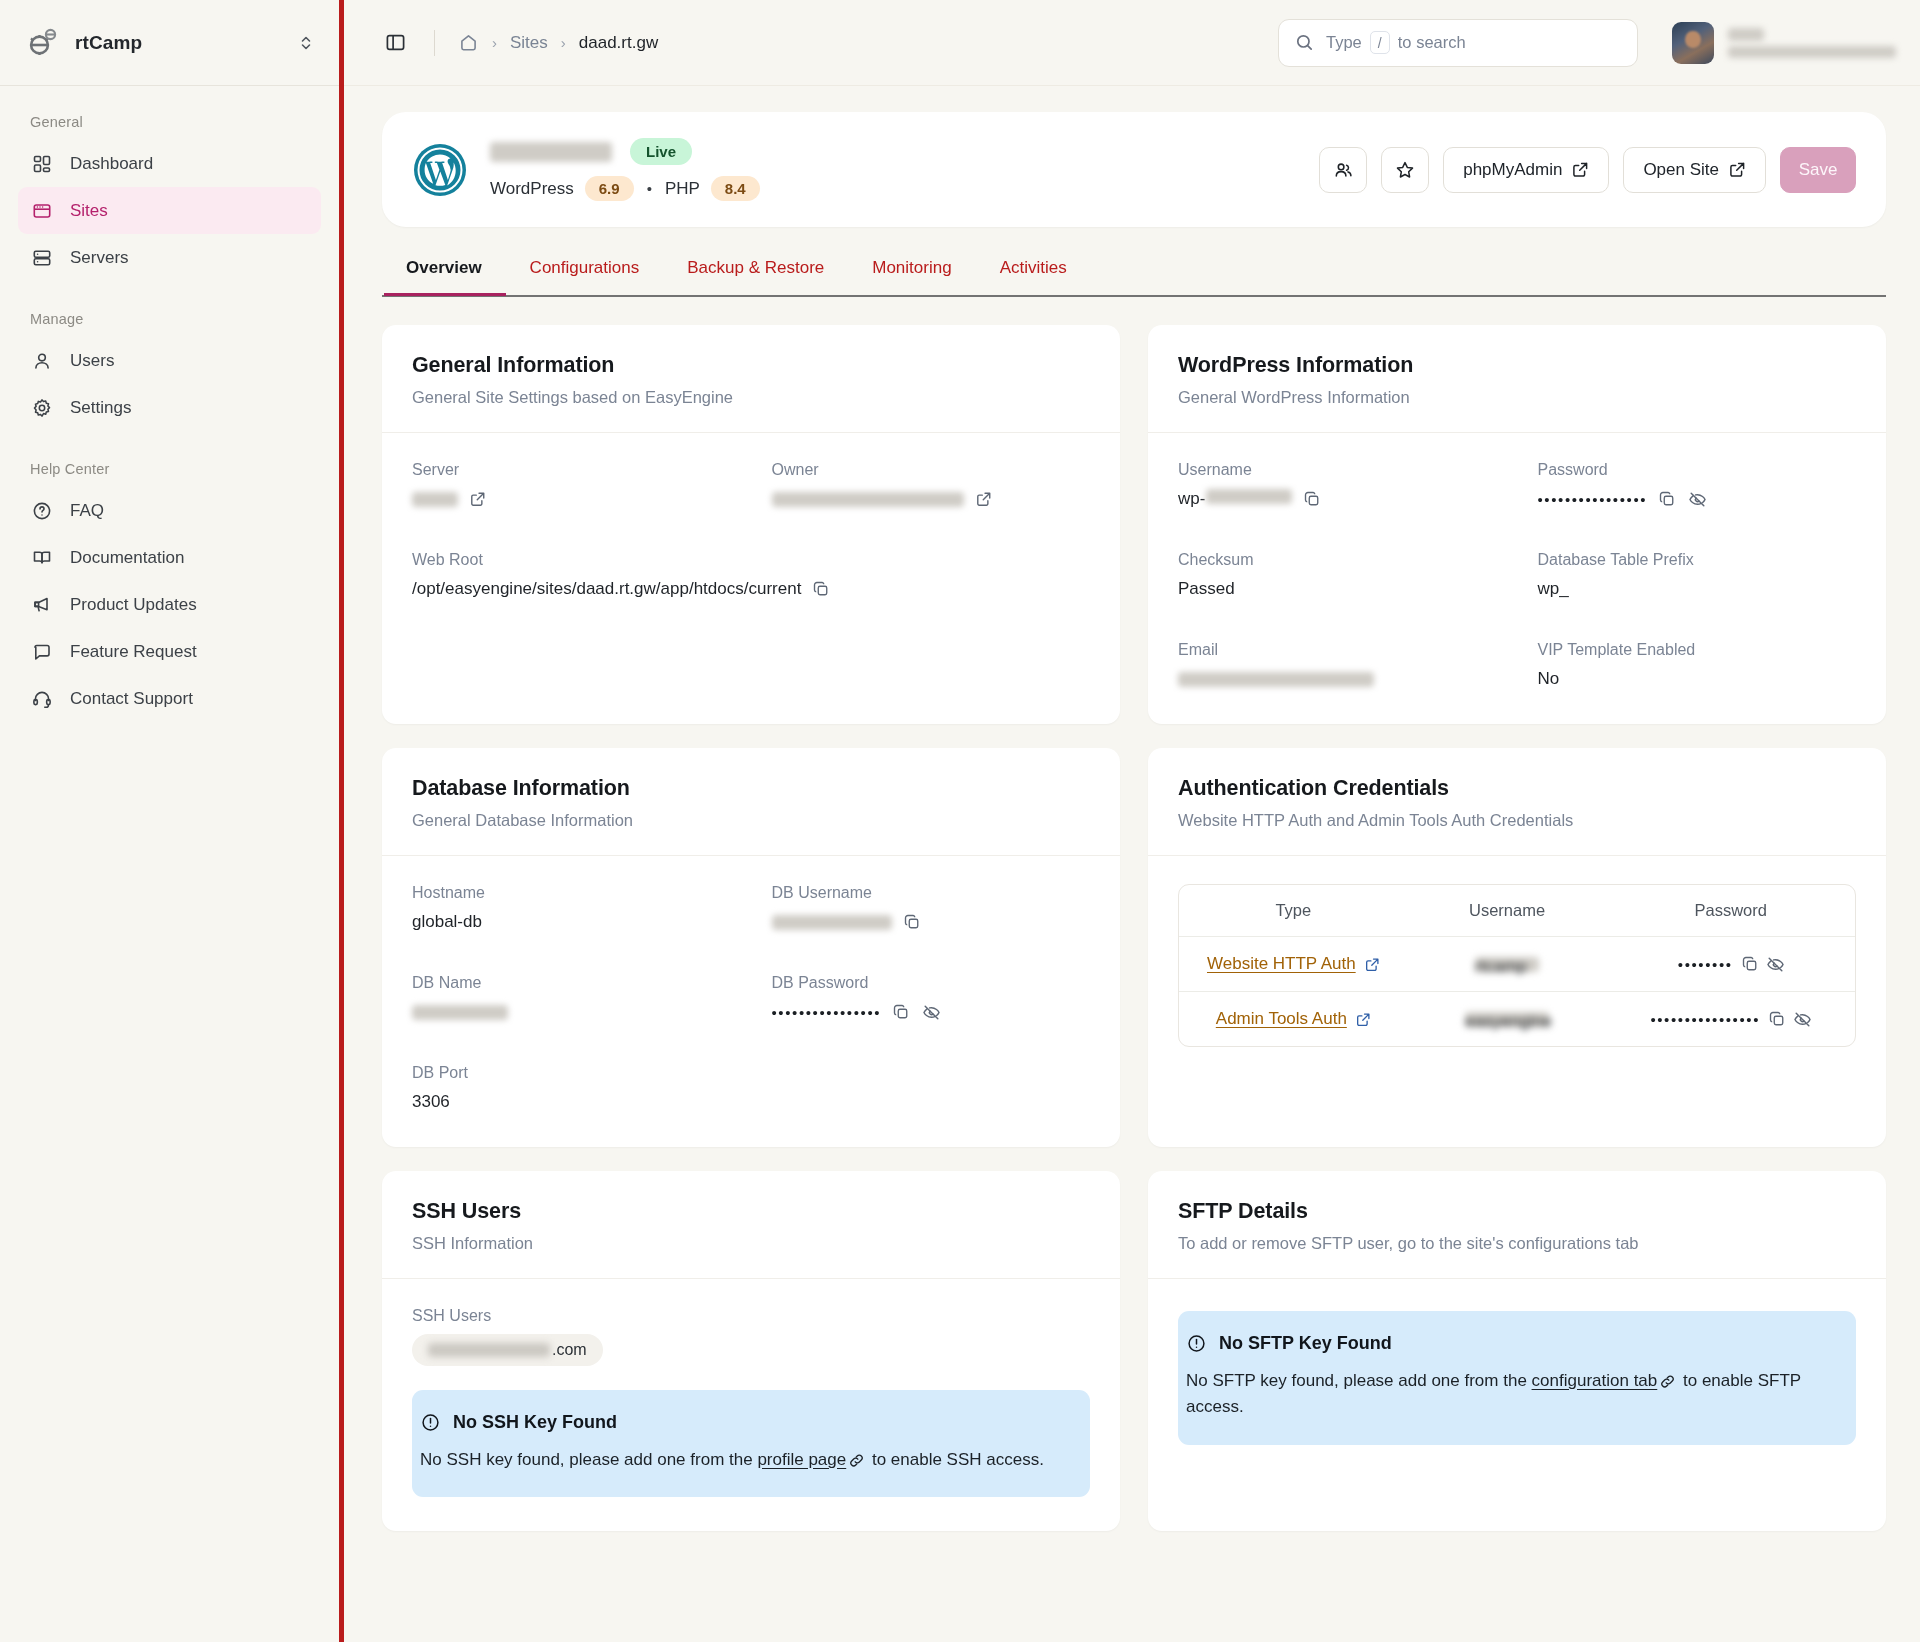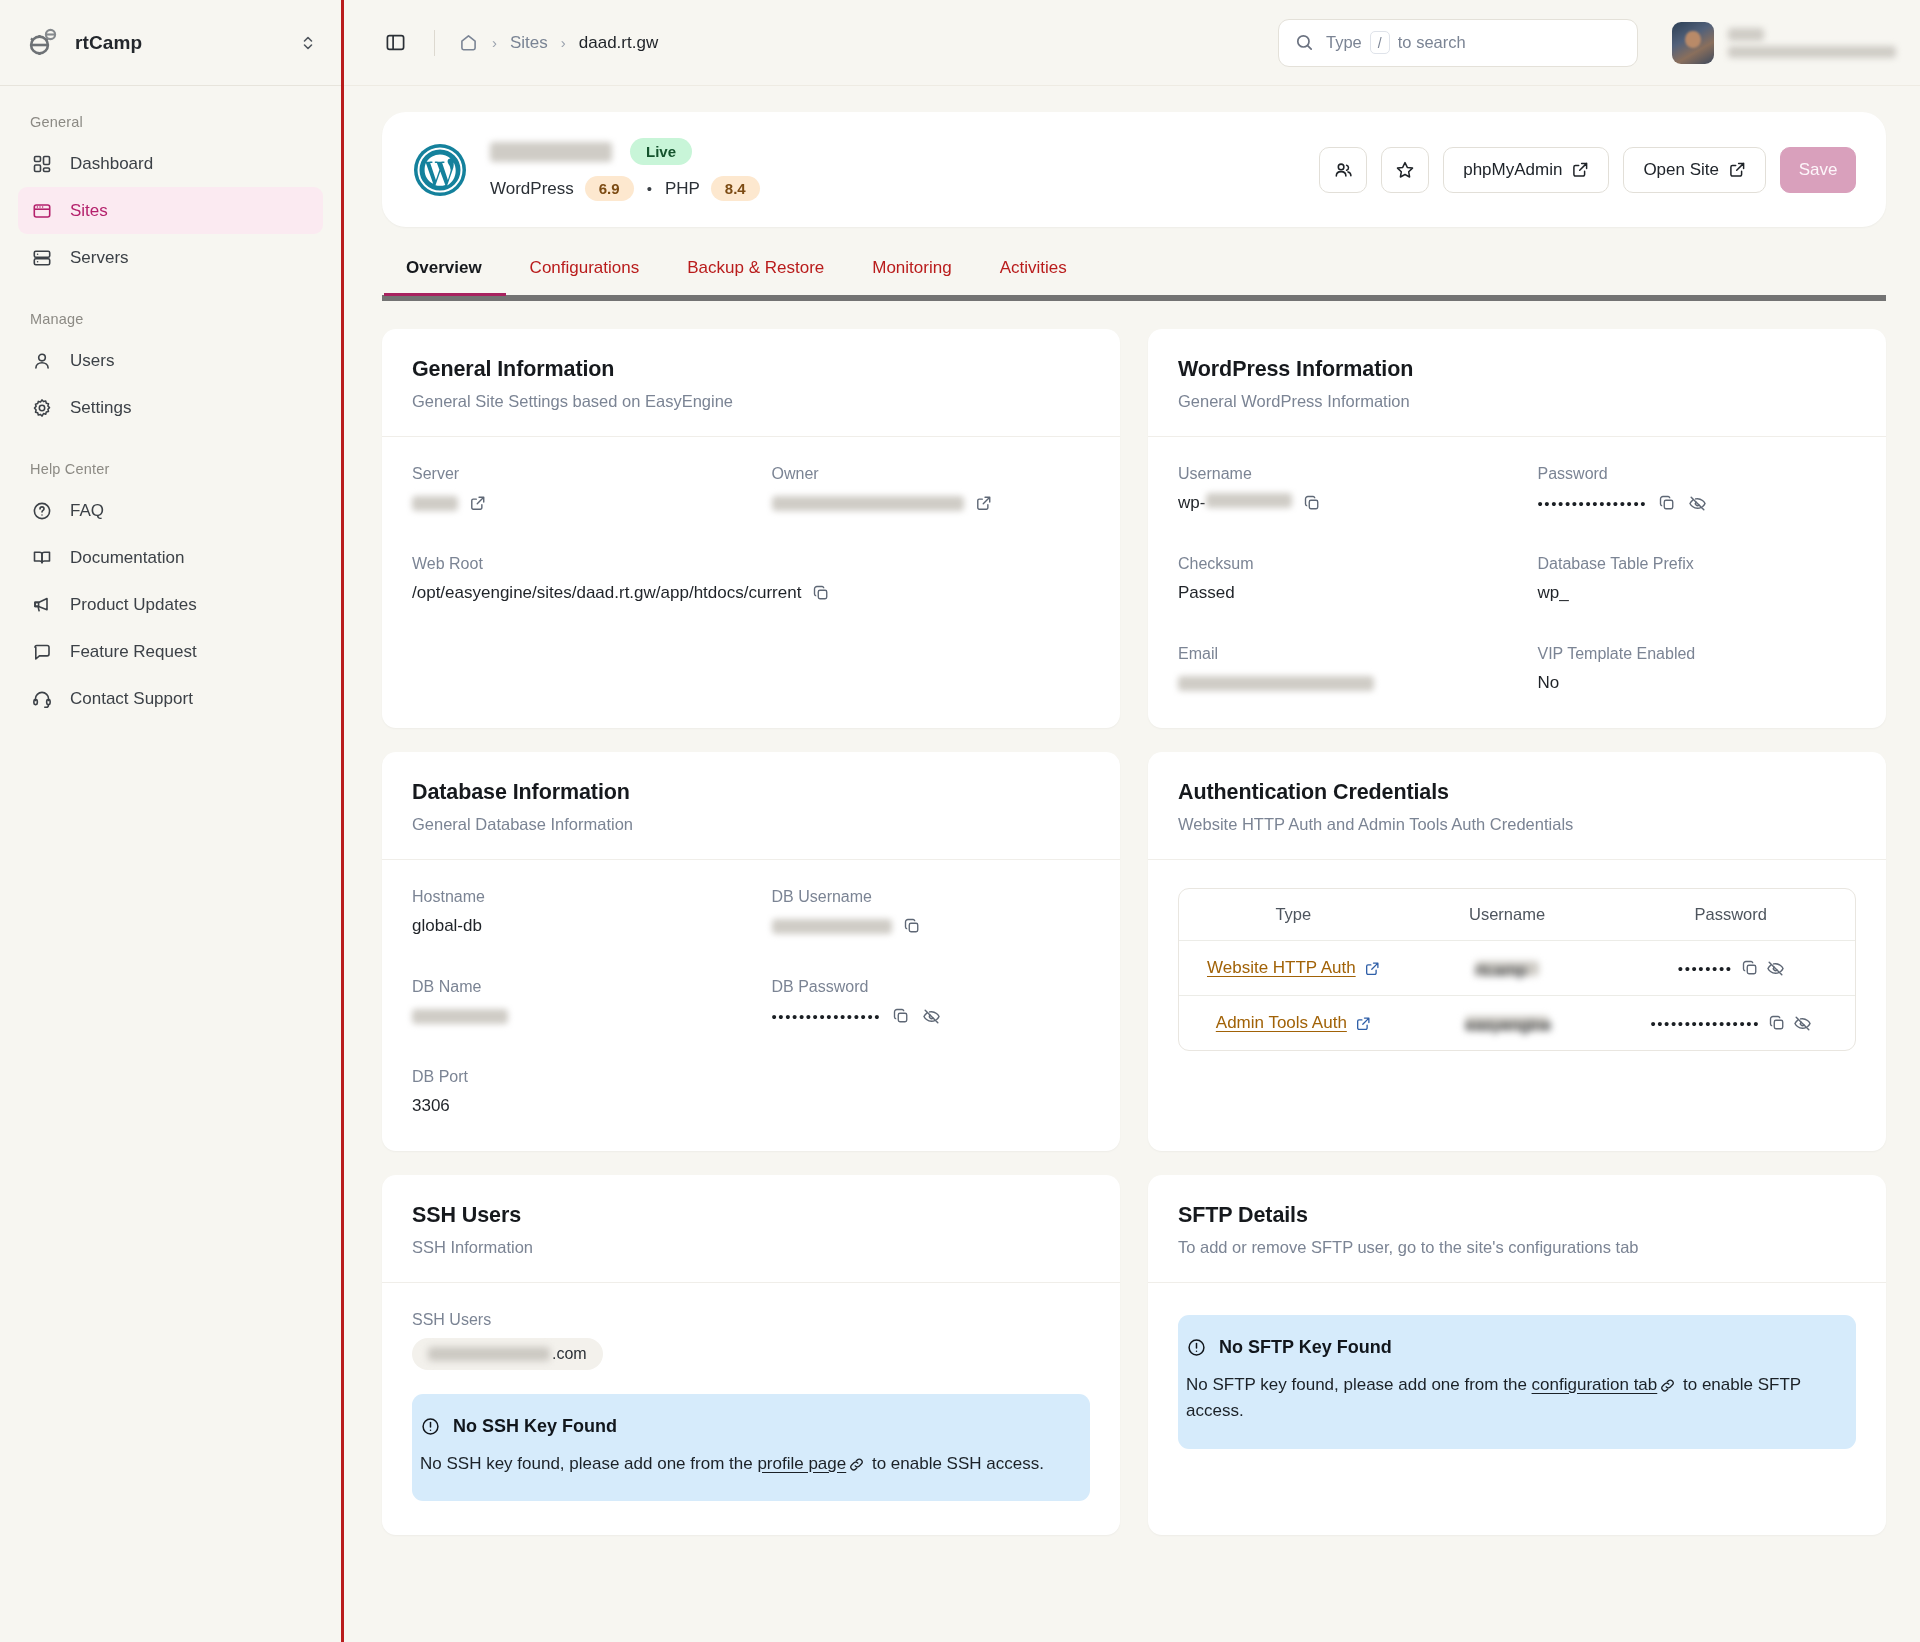--- a/index.html
+++ b/index.html
@@ -7,21 +7,21 @@
   html,body{width:1920px;height:1642px;}
   body{
     font-family:"Liberation Sans","DejaVu Sans",sans-serif;
     background:#f7f6f1;color:#1f2328;
     font-size:17px;-webkit-font-smoothing:antialiased;
     overflow:hidden;
   }
   .app{display:flex;width:1920px;height:1642px;}
 
   
-  .sidebar{width:344px;flex:0 0 344px;background:#f7f6f1;border-right:3px solid #b91c1c;display:flex;flex-direction:column;}
+  .sidebar{width:344px;flex:0 0 344px;background:#f7f6f1;border-right:5px solid #b91c1c;display:flex;flex-direction:column;}
   .org{height:86px;display:flex;align-items:center;gap:15px;padding:0 22px 0 26px;border-bottom:1px solid #e7e4dc;}
   .org-logo{width:34px;height:34px;flex:0 0 34px;display:flex;align-items:center;justify-content:center;}
   .org-name{font-size:19px;font-weight:700;color:#23272c;letter-spacing:.1px;flex:1;}
   .org-switch{width:22px;height:22px;display:flex;align-items:center;justify-content:center;color:#50565e;cursor:pointer;}
   .nav{padding:28px 18px 0 18px;}
   .nav-section{font-size:14.5px;color:#8c8a84;padding:0 12px 10px 12px;letter-spacing:.2px;}
   .nav-section.spaced{padding-top:30px;}
   .nav-item{display:flex;align-items:center;gap:17px;height:47px;padding:0 13px;border-radius:9px;color:#3c4147;cursor:pointer;font-size:17px;}
   .nav-item .ico{width:22px;height:22px;flex:0 0 22px;display:flex;align-items:center;justify-content:center;color:#3c4147;}
   .nav-item.active{background:#fbeaf1;color:#b4216c;}
@@ -62,21 +62,21 @@
   .pill-live{background:#c8f5d8;color:#14532d;border-radius:999px;padding:5px 16px;font-size:15px;font-weight:600;}
   .site-row2{display:flex;align-items:center;gap:11px;font-size:17px;color:#2b3036;}
   .pill-ver{background:#fde8cf;color:#7c4b13;border-radius:999px;padding:4px 14px;font-size:15px;font-weight:600;}
   .dot-sep{color:#3a3f45;font-size:15px;padding:0 2px;}
   .site-actions{margin-left:auto;display:flex;align-items:center;gap:14px;}
   .btn{height:46px;border:1px solid #e2dfd8;background:#fff;border-radius:10px;display:inline-flex;align-items:center;justify-content:center;gap:10px;padding:0 19px;font-size:17px;color:#20252b;cursor:pointer;font-family:inherit;}
   .btn.icon-only{width:48px;padding:0;}
   .btn-save{background:#d9a0bc;border-color:#d9a0bc;color:#fdf6fa;width:76px;padding:0;}
 
   
-  .tabs{display:flex;align-items:flex-end;gap:0;margin-top:12px;border-bottom:6px solid #737373;padding-left:2px;}
+  .tabs{display:flex;align-items:flex-end;gap:0;margin-top:12px;border-bottom:2px solid #737373;padding-left:2px;}
   .tab{padding:19px 24px 15px 24px;font-size:17px;color:#b91c1c;cursor:pointer;border-bottom:3px solid transparent;margin-bottom:-1px;}
   .tab:first-child{padding-left:22px;}
   .tab.active{color:#16191d;font-weight:600;border-bottom-color:#a8225f;}
 
   
   .grid{display:grid;grid-template-columns:1fr 1fr;gap:24px 28px;margin-top:28px;}
   .card{background:#fff;border-radius:14px;box-shadow:0 1px 2px rgba(20,20,20,.04);display:flex;flex-direction:column;}
   .card-head{padding:28px 30px 25px 30px;border-bottom:1px solid #f0eee9;}
   .card-title{font-size:21.5px;font-weight:700;color:#16191d;letter-spacing:-.1px;}
   .card-sub{margin-top:10px;font-size:16.5px;color:#7b8494;}

